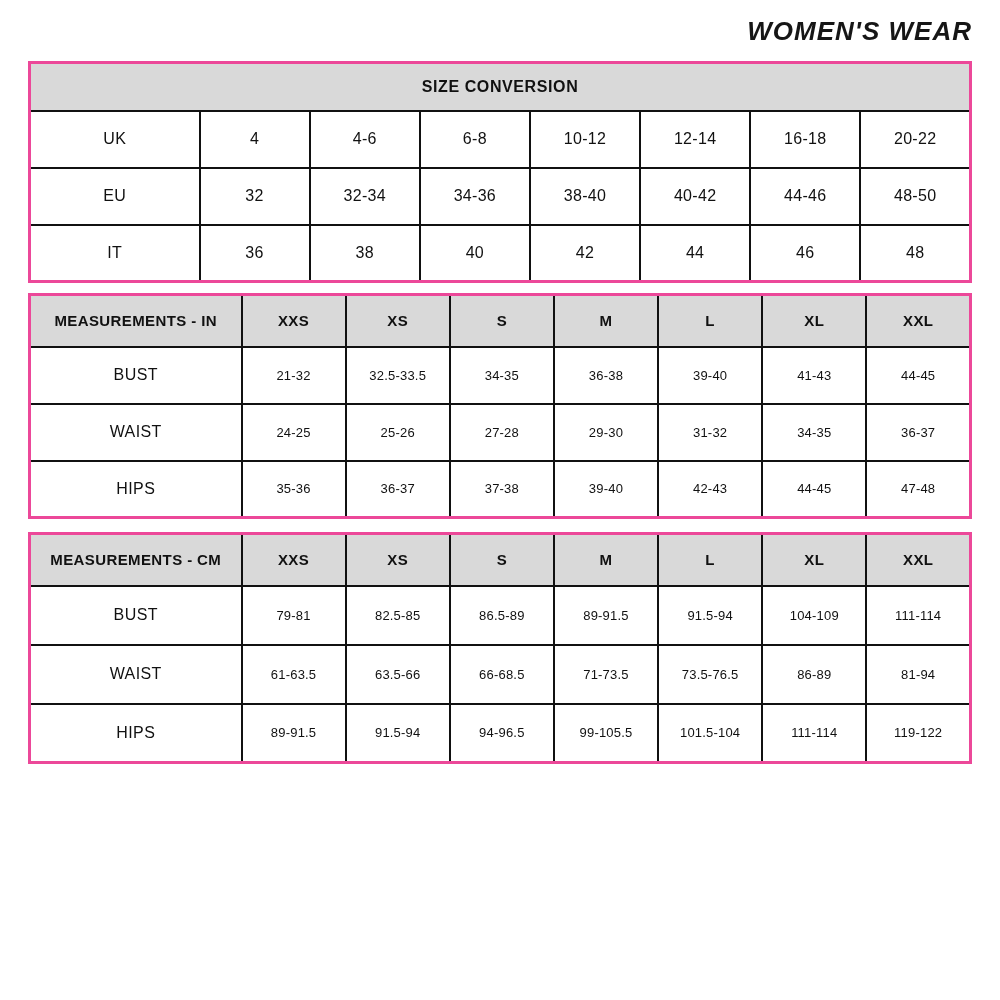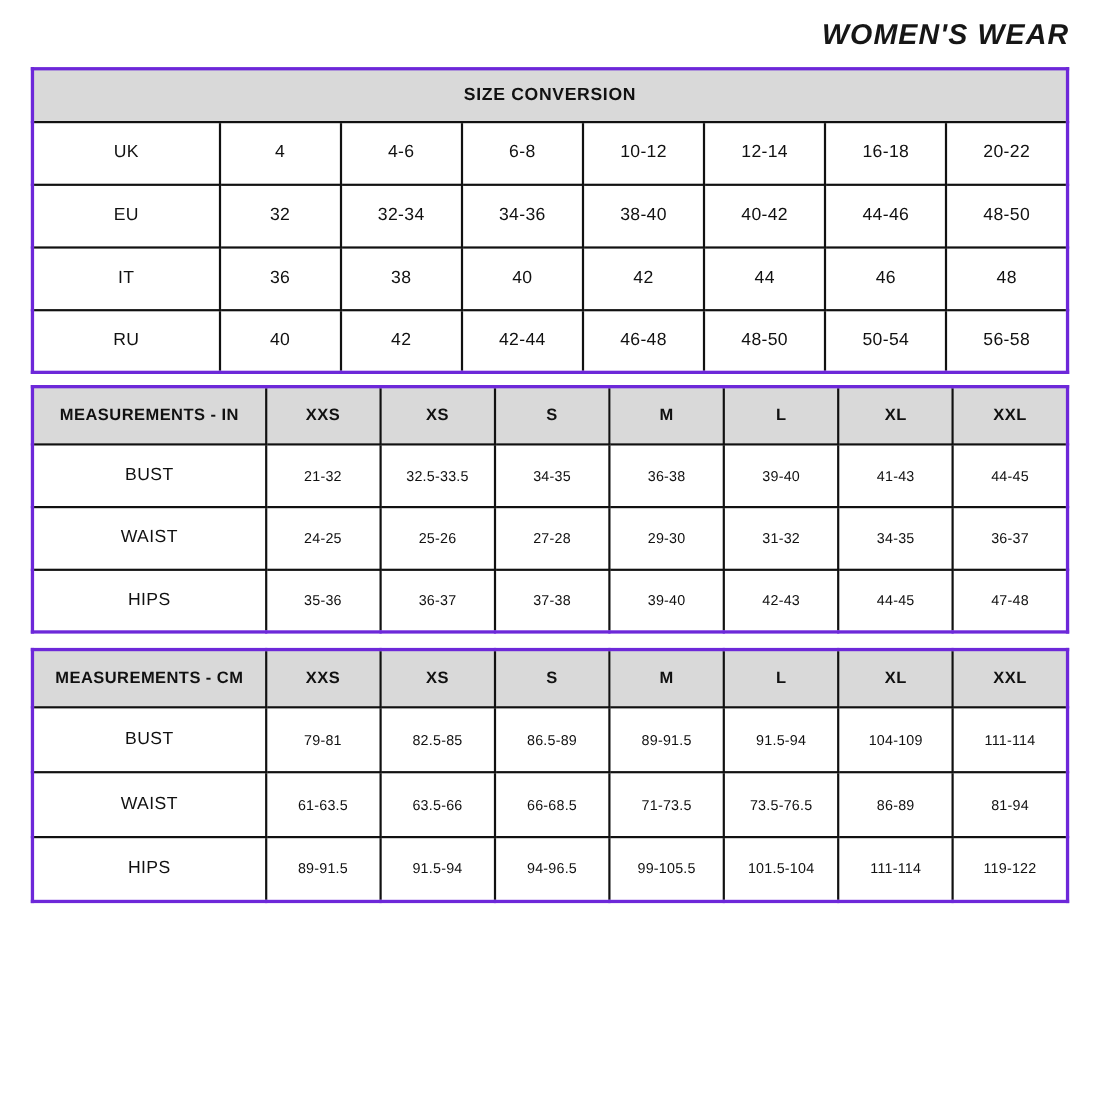--- a/index.html
+++ b/index.html
@@ -22,21 +22,21 @@
     font-weight: 700;
     letter-spacing: 1px;
     padding: 16px 0 14px 0;
     color: #161616;
     font-style: italic;
   }
   table {
     border-collapse: collapse;
     table-layout: fixed;
     width: 944px;
-    border: 3px solid #6d28d9;
+    border: 3px solid #ec4899;
   }
   th, td {
     border: 2px solid #111111;
     text-align: center;
     vertical-align: middle;
     padding: 2px 4px;
     overflow: hidden;
   }
   
   .t1 col.c0 { width: 170px; }
@@ -106,30 +106,20 @@
         <tr>
           <td class="label">IT</td>
           <td class="val">36</td>
           <td class="val">38</td>
           <td class="val">40</td>
           <td class="val">42</td>
           <td class="val">44</td>
           <td class="val">46</td>
           <td class="val">48</td>
         </tr>
-        <tr>
-          <td class="label">RU</td>
-          <td class="val">40</td>
-          <td class="val">42</td>
-          <td class="val">42-44</td>
-          <td class="val">46-48</td>
-          <td class="val">48-50</td>
-          <td class="val">50-54</td>
-          <td class="val">56-58</td>
-        </tr>
       </tbody>
   </table>
 
   <table class="t2">
     <colgroup>
         <col class="c0">
         <col span="7">
       </colgroup>
     <thead>
         <tr>

